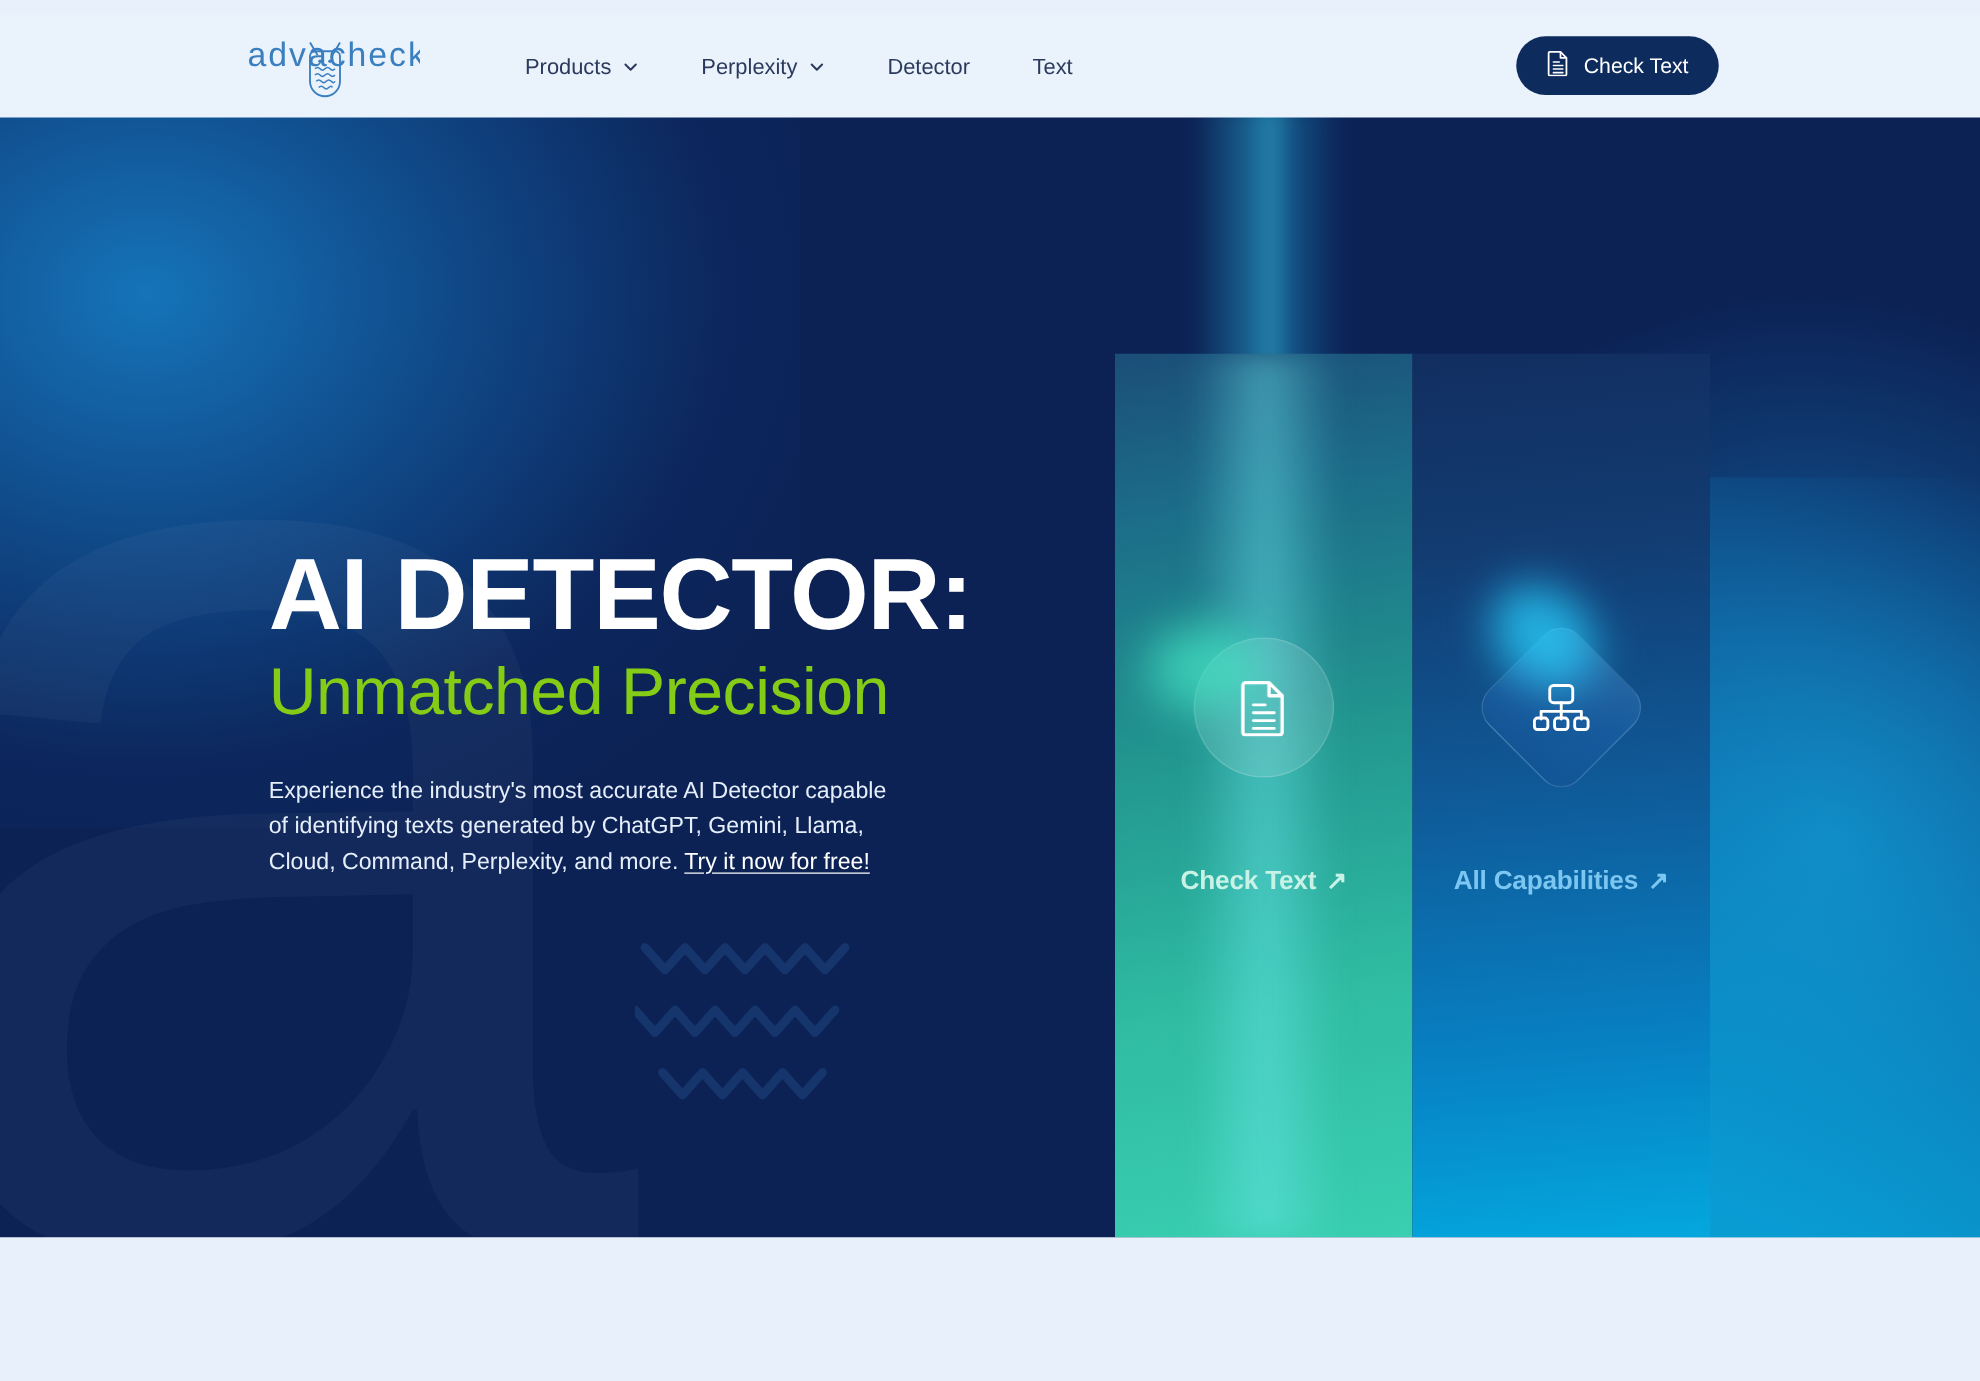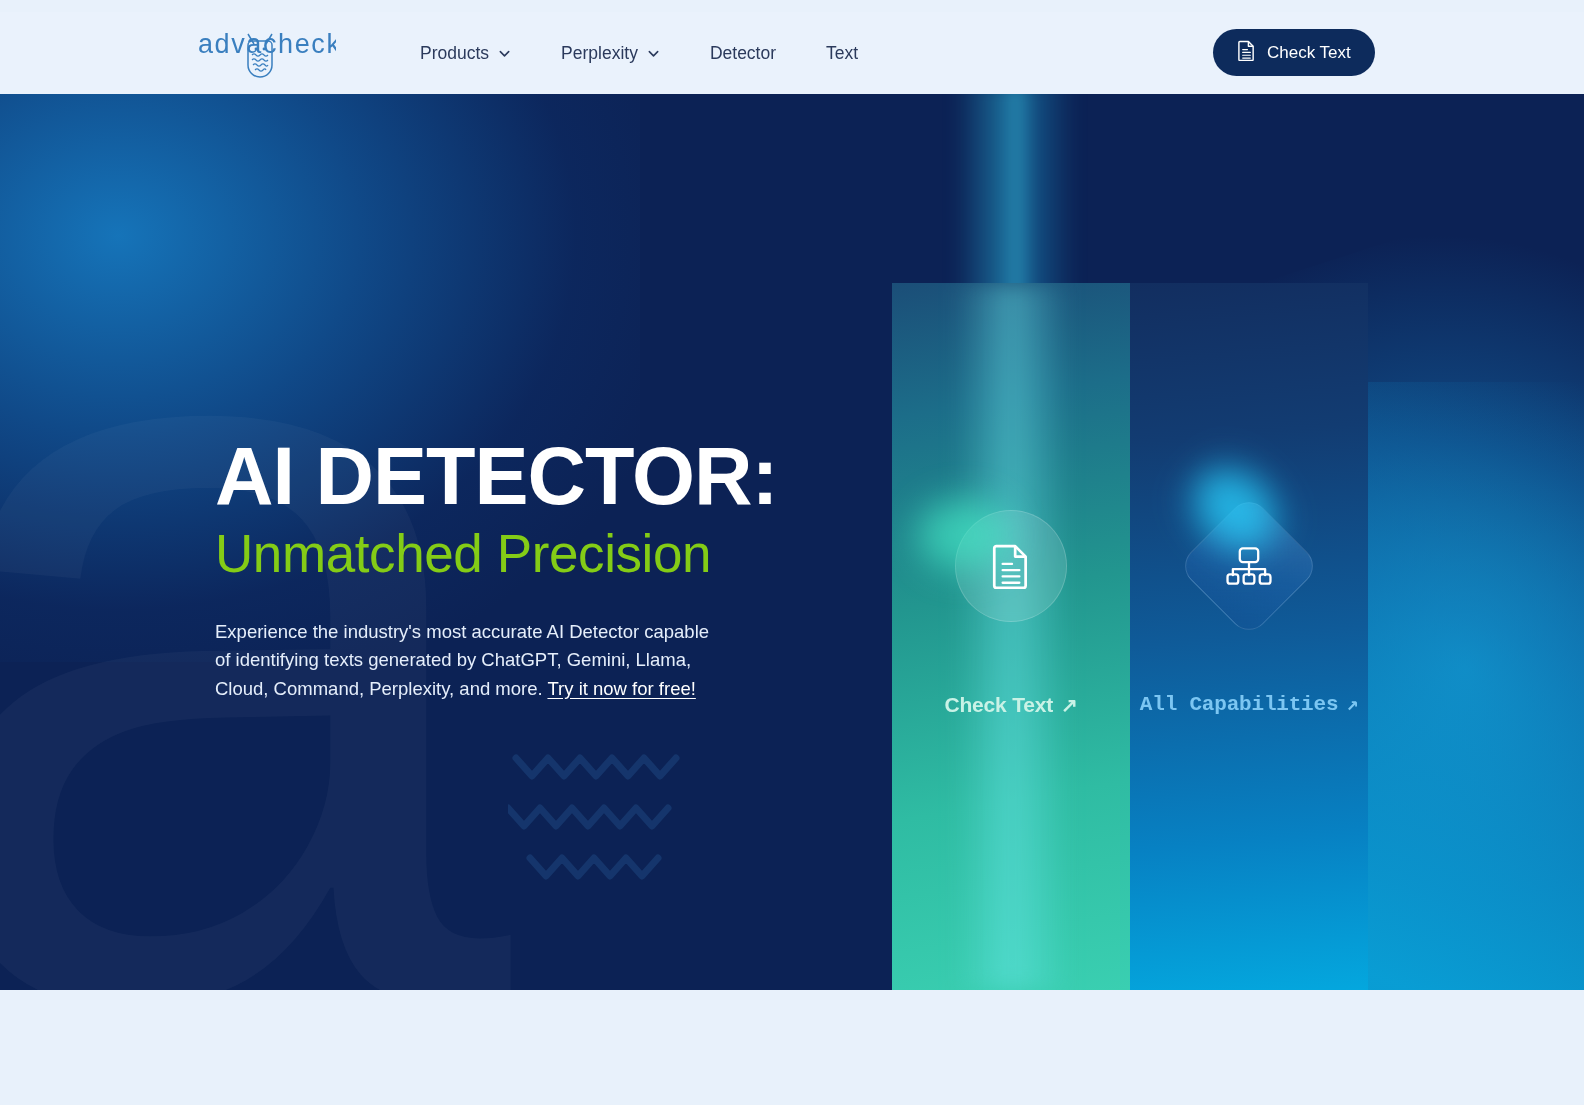--- a/index.html
+++ b/index.html
@@ -194,21 +194,21 @@
 
   .card-label{
     position:absolute; left:0; top:410px;
     width:238px;
     display:flex; align-items:center; justify-content:center; gap:8px;
     font-size:21px; font-weight:bold;
     letter-spacing:-.2px;
     cursor:pointer;
   }
   .label-1{ color:#c9f2e6; }
-  .label-2{ color:#7cc6f2;font-family:Liberation Mono, monospace; }
+  .label-2{ color:#7cc6f2; }
   .arrow{ font-size:20px; line-height:1; display:inline-block; }
 
   
   .below{
     position:absolute; top:990px; left:0;
     width:1584px; height:115px;
     background:#e8f1fb;
   }
 </style>
 </head>

